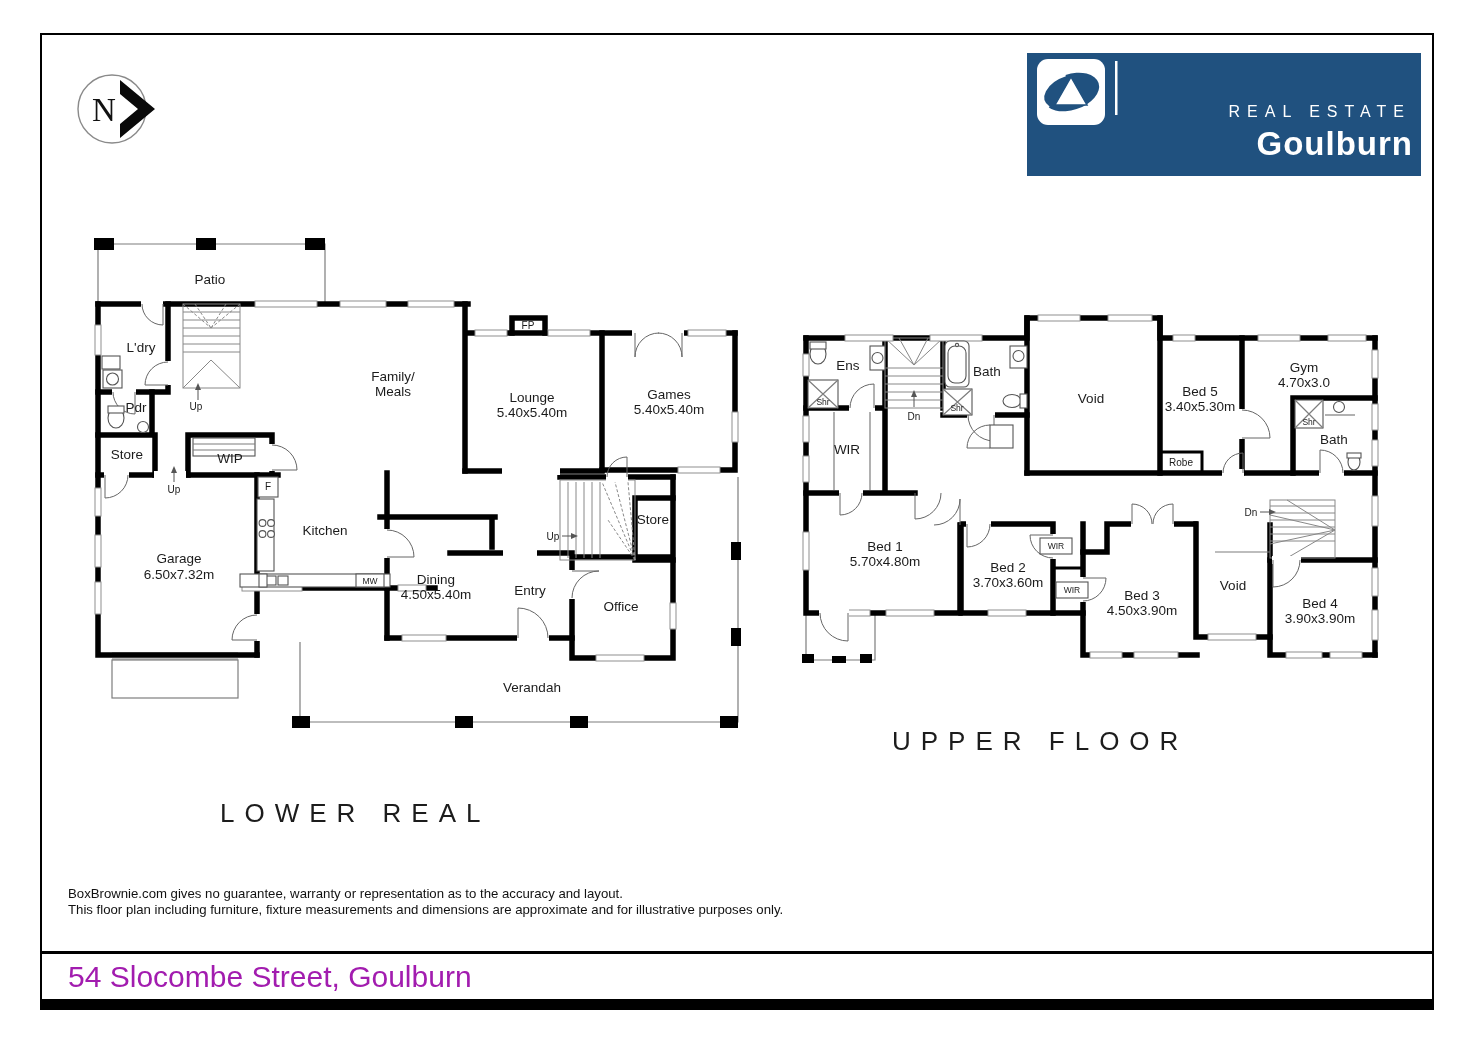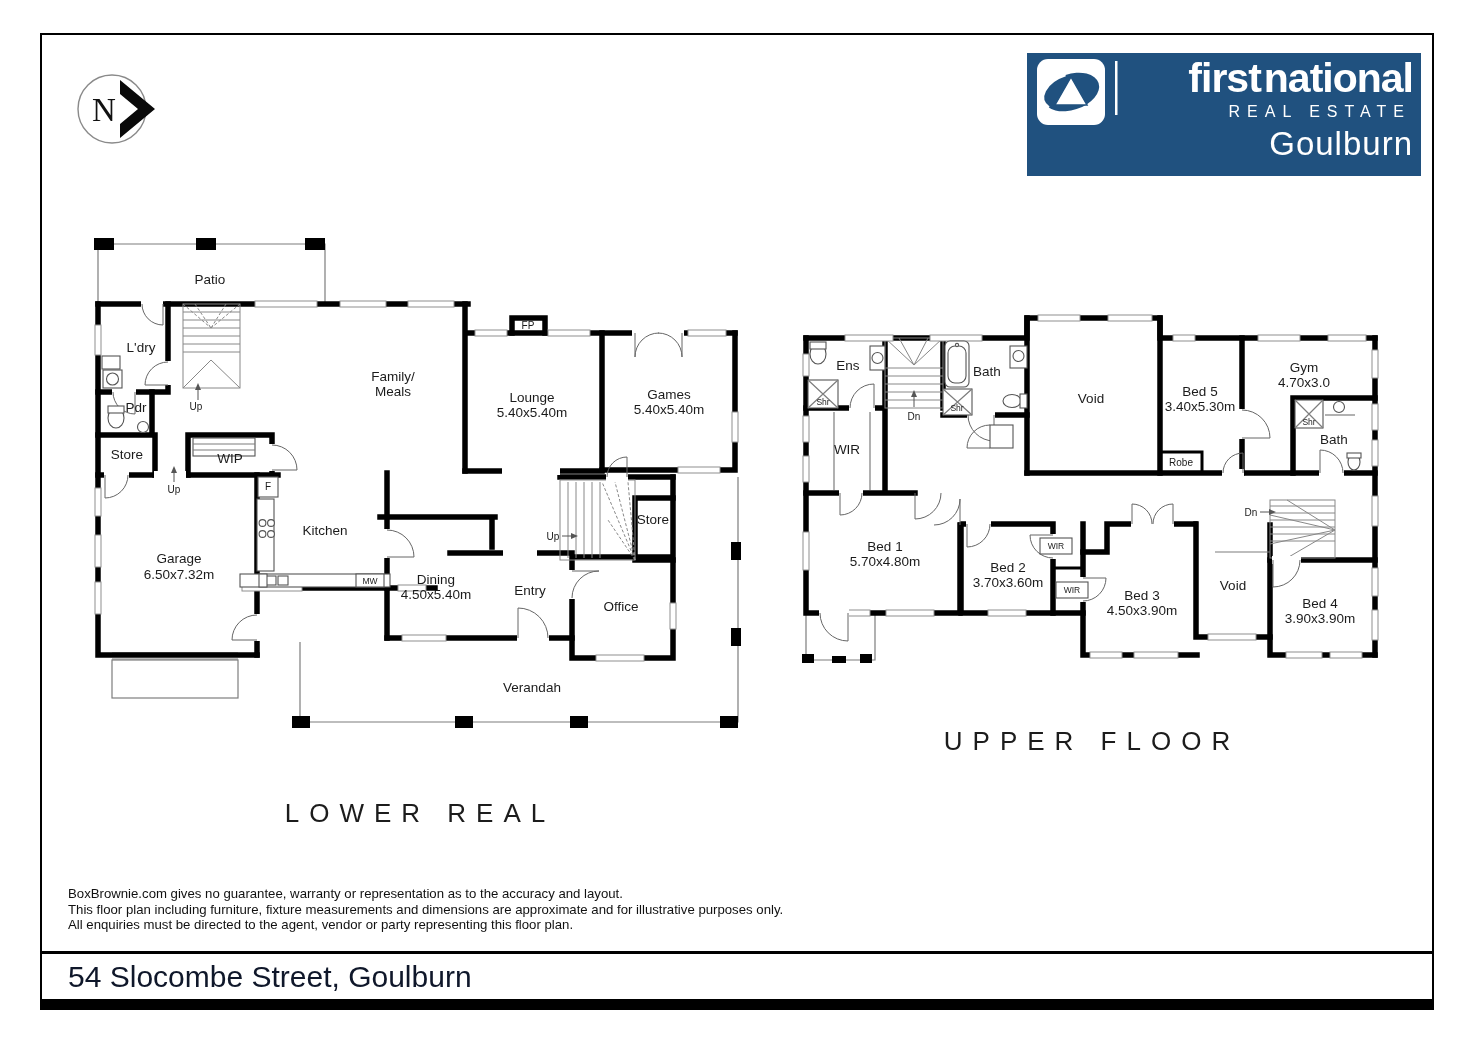--- a/index.html
+++ b/index.html
@@ -1,29 +1,29 @@
 <!DOCTYPE html>
 <html><head>
 <meta charset="utf-8">
 <style>
   html,body{margin:0;padding:0;background:#fff;width:1472px;height:1041px;overflow:hidden;
     font-family:"Liberation Sans",sans-serif;position:relative;}
   .abs{position:absolute;}
   #frame{left:40px;top:33px;width:1390px;height:973px;border:2px solid #000;}
   #addr-line{left:40px;top:951px;width:1394px;height:3px;background:#000;}
   #bottom-bar{left:40px;top:999px;width:1394px;height:9px;background:#000;}
-  #address{left:68px;top:960px;font-size:30px;color:#0f172a;letter-spacing:0px;}
+  #address{left:68px;top:960px;font-size:30px;color:#a21caf;letter-spacing:0px;}
   #disclaimer{left:68px;top:886px;font-size:13.2px;line-height:15.6px;color:#111;}
-  .floor-title{font-size:26px;letter-spacing:10px;color:#1c1c1c;text-align:center;}
+  .floor-title{font-size:26px;letter-spacing:10px;color:#1c1c1c;}
   
   #logo{left:1027px;top:53px;width:394px;height:123px;}
   #logo .brand{position:absolute;right:8px;top:2px;color:#fff;font-weight:bold;
     font-size:41px;letter-spacing:-1px;white-space:nowrap;}
   #logo .tagline{position:absolute;right:10px;top:50px;color:#fff;font-size:16px;letter-spacing:7px;}
-  #logo .office{position:absolute;right:8px;top:72px;color:#fff;font-size:33px;font-weight:400;letter-spacing:1px;}
+  #logo .office{position:absolute;right:8px;top:72px;color:#fff;font-size:33px;font-weight:700;letter-spacing:1px;}
   
   .wall{stroke:#000;stroke-width:5.5;fill:none;stroke-linecap:square;}
   .med{stroke:#000;stroke-width:3;fill:none;}
   .thin{stroke:#7d7d7d;stroke-width:1.2;fill:none;}
   .stair{stroke:#888;stroke-width:1;fill:none;}
   .door{stroke:#666;stroke-width:1;fill:none;}
   .win{fill:#fff;stroke:#8f8f8f;stroke-width:1;}
   .gap{fill:#fff;stroke:none;}
   .fix{fill:#fff;stroke:#555;stroke-width:1.1;}
   .pillar{fill:#000;stroke:none;}
@@ -48,21 +48,20 @@
   <svg class="abs" style="left:0;top:0" width="394" height="123" viewBox="0 0 394 123">
     <rect x="0" y="0" width="394" height="123" fill="#20517f"></rect>
     <rect x="10" y="6" width="68" height="66" rx="11" fill="#fff"></rect>
     <g transform="rotate(-18 44 39)">
       <ellipse cx="44" cy="39" rx="29" ry="18" fill="#20517f"></ellipse>
       <path d="M18,47 A29,18 0 0 1 44,21" stroke="#fff" stroke-width="3" fill="none"></path>
     </g>
     <polygon points="44,24 60,52 28,52" fill="#fff" stroke="#20517f" stroke-width="1.5"></polygon>
     <rect x="88" y="8" width="2.5" height="54" fill="#fff"></rect>
   </svg>
-  <div class="brand"><span>first</span><span style="margin-left:3px">national</span></div>
   <div class="tagline">REAL ESTATE</div>
   <div class="office">Goulburn</div>
 </div>
 
 <svg class="abs" style="left:90px;top:230px" width="660" height="510" viewBox="0 0 660 510">
 
   <g>
     <path class="thin" d="M8,74 V14 H235 V74"></path>
     <rect class="pillar" x="4" y="8" width="20" height="12"></rect>
     <rect class="pillar" x="106" y="8" width="20" height="12"></rect>
@@ -413,18 +412,17 @@
     <text class="rm sm" x="461" y="206">Dn</text>
   </g>
 </svg>
 
 <div class="abs floor-title" style="left:220px;top:798px;width:400px">LOWER REAL</div>
 <div class="abs floor-title" style="left:892px;top:726px;width:400px">UPPER FLOOR</div>
 
 <div class="abs" id="disclaimer">
   <div>BoxBrownie.com gives no guarantee, warranty or representation as to the accuracy and layout.</div>
   <div>This floor plan including furniture, fixture measurements and dimensions are approximate and for illustrative purposes only.</div>
-  <div>All enquiries must be directed to the agent, vendor or party representing this floor plan.</div>
 </div>
 
 <div class="abs" id="addr-line"></div>
 <div class="abs" id="address">54 Slocombe Street, Goulburn</div>
 <div class="abs" id="bottom-bar"></div>
 
 </body></html>

